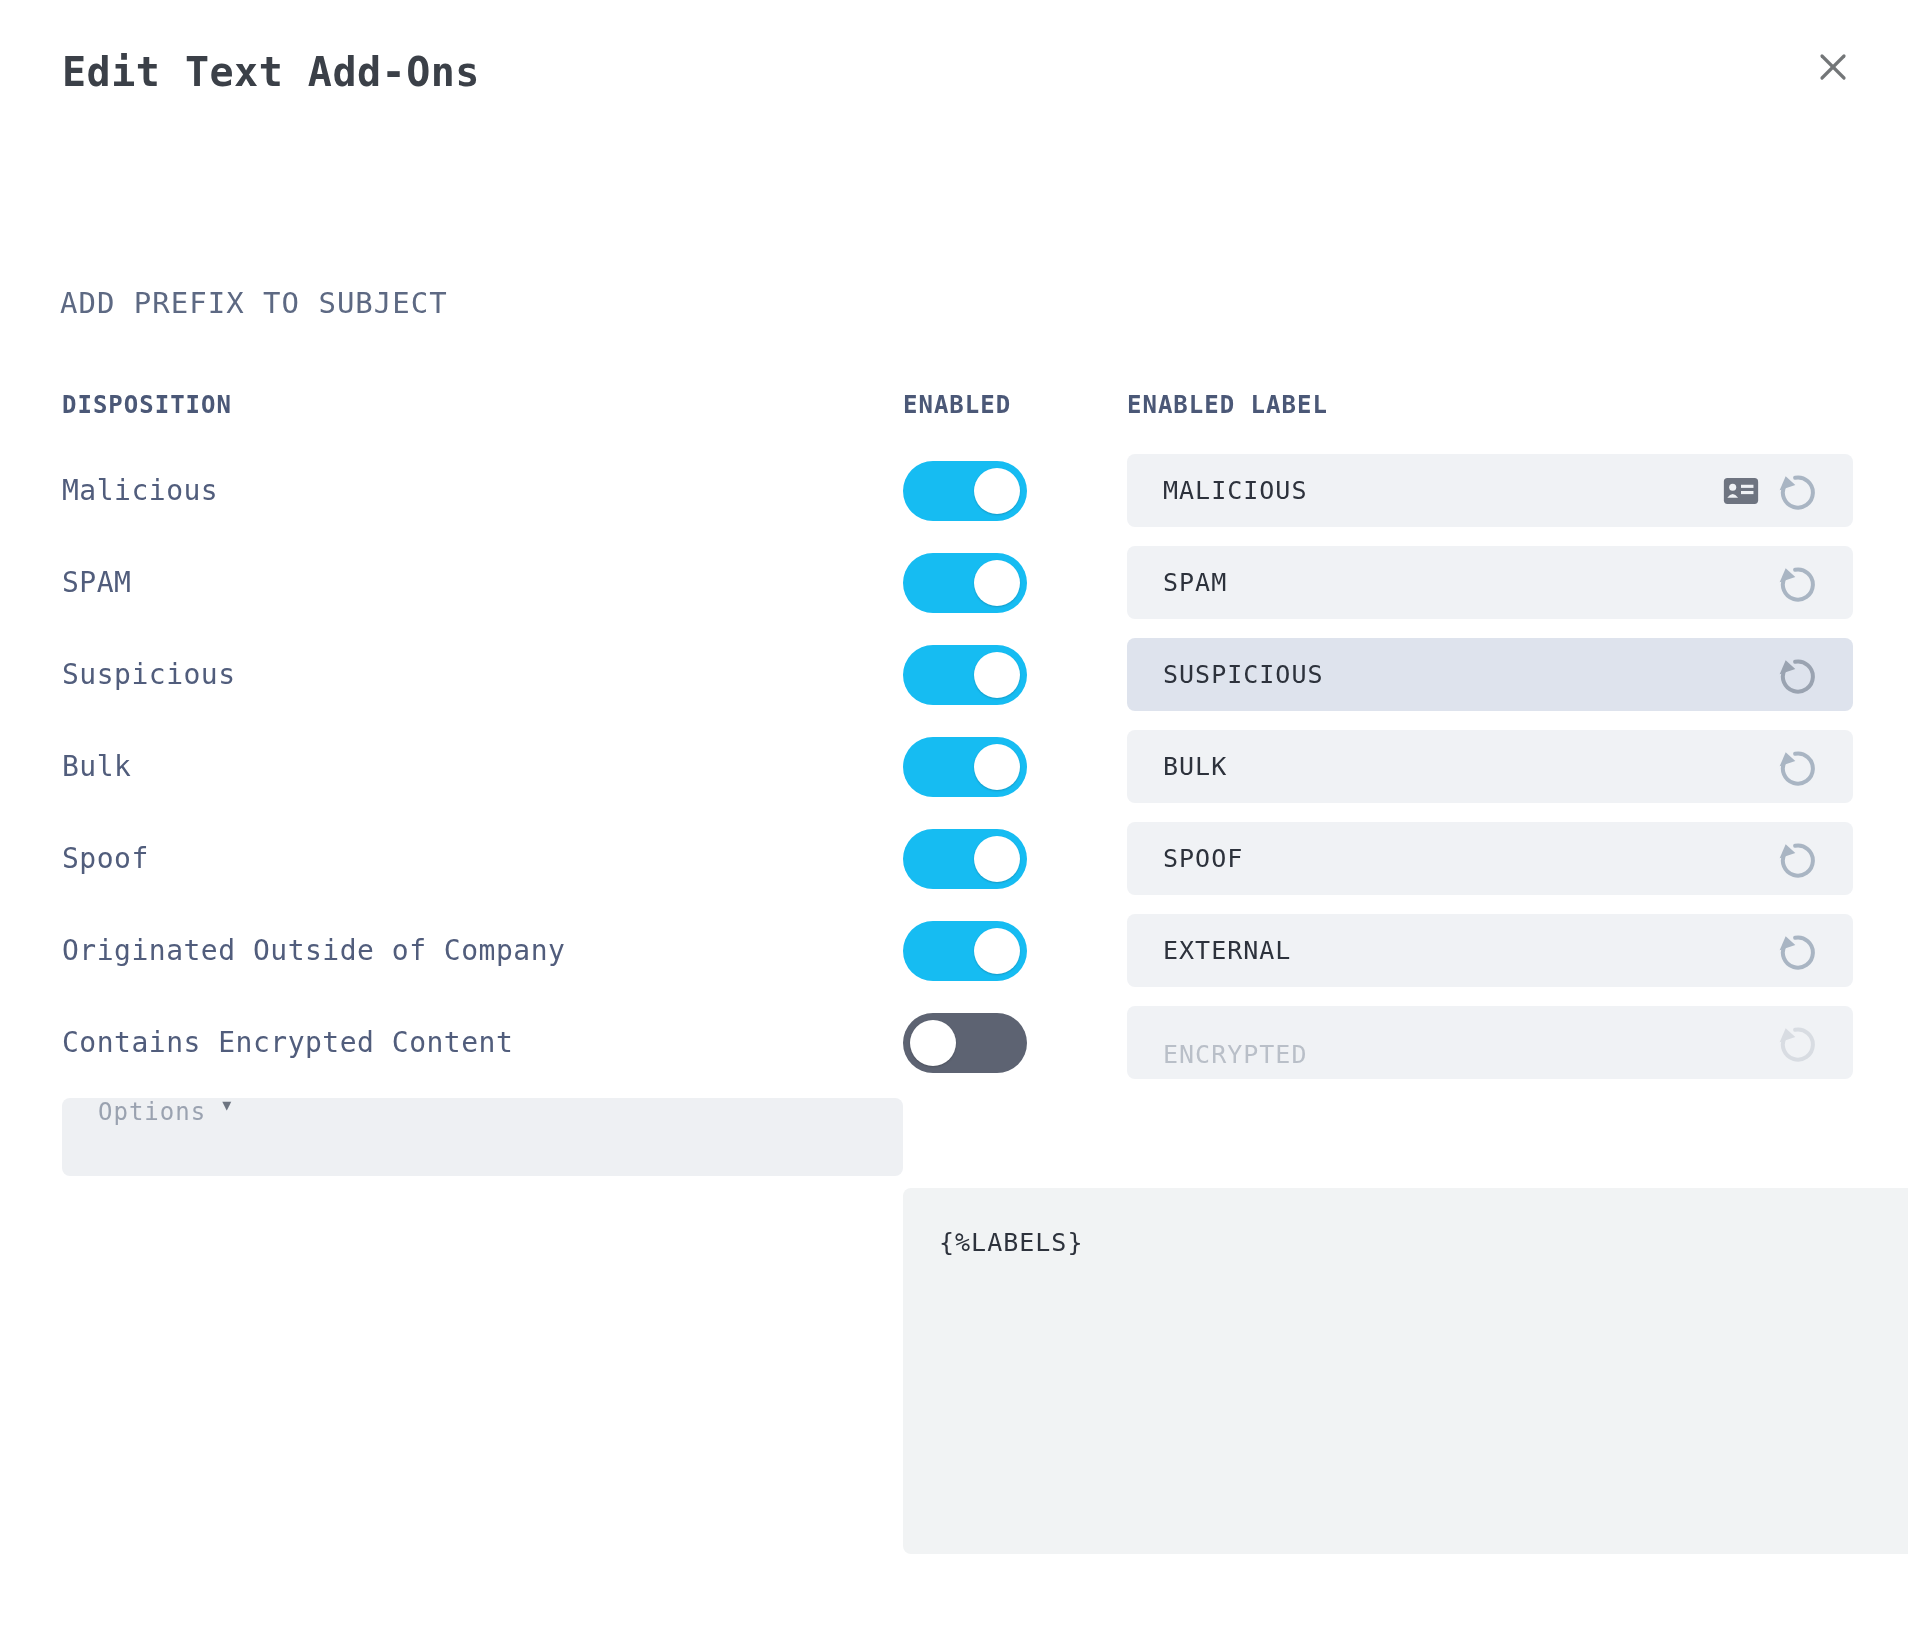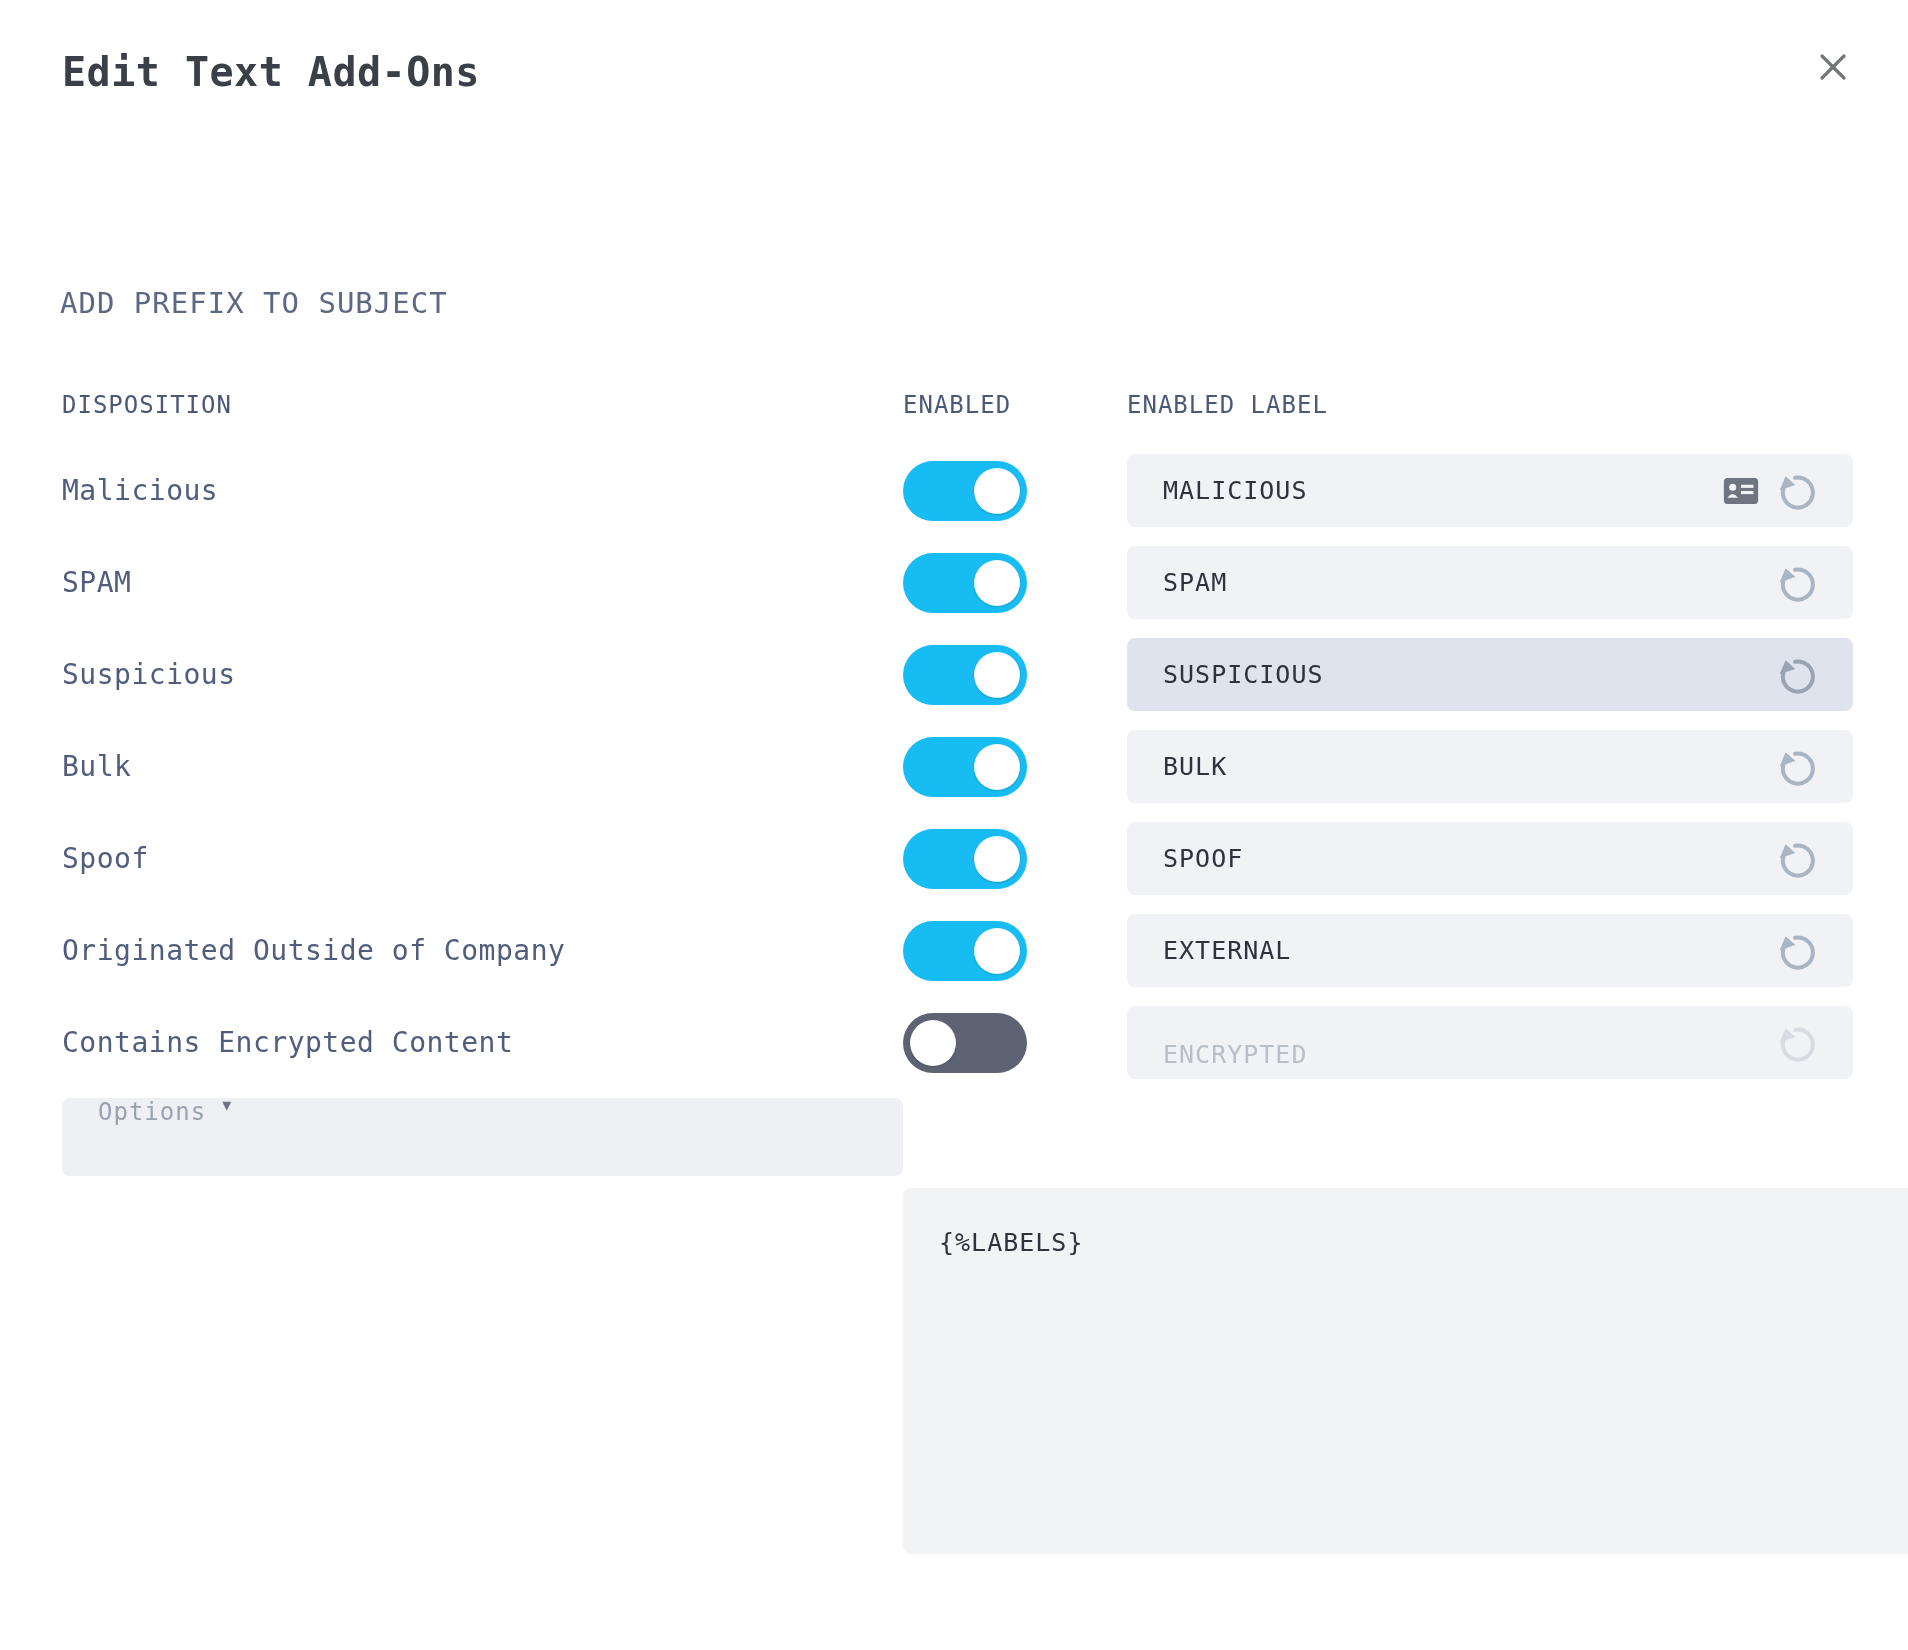--- a/index.html
+++ b/index.html
@@ -32,21 +32,21 @@
     letter-spacing:1px;
   }
   .grid{
     display:grid;
     grid-template-columns:841px 224px 726px;
     padding-left:62px;
   }
   .col-headers{
     margin-top:69px;
     margin-bottom:34px;
-    font-size:24px;line-height:30px;font-weight:normal;
+    font-size:24px;line-height:30px;font-weight:bold;
     color:var(--colhead-text,#4b5877);
     letter-spacing:1px;
   }
   
   .row{margin-bottom:19px;align-items:center;height:73px;}
   .row-label{
     font-size:28px;color:var(--label-text,#515d7c);
     letter-spacing:.5px;
   }
   

